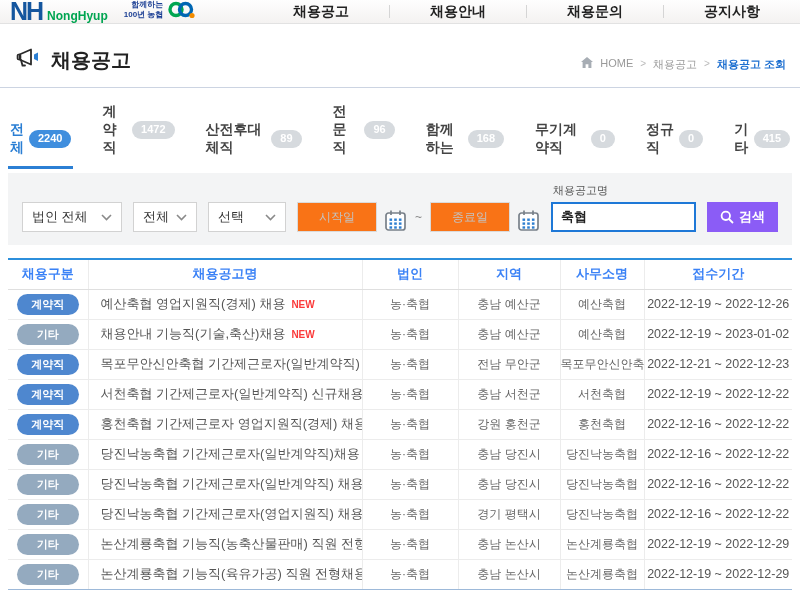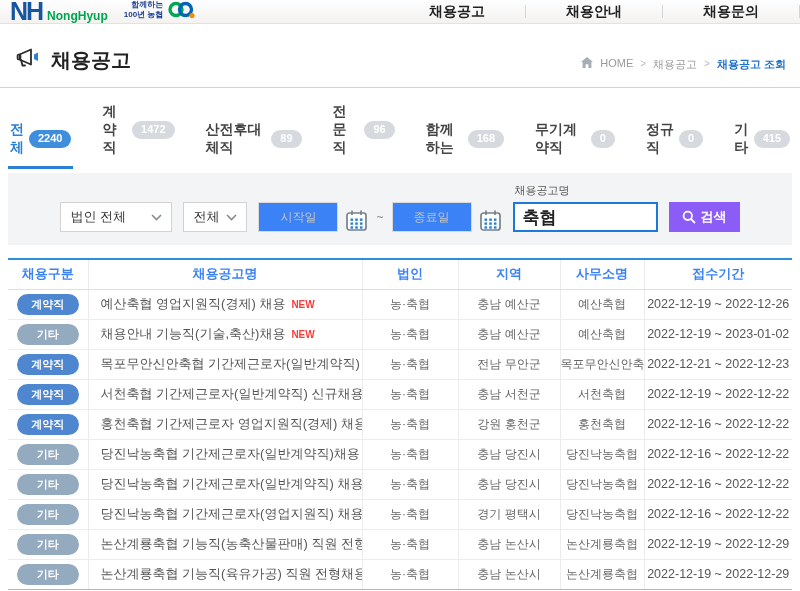--- a/index.html
+++ b/index.html
@@ -33,30 +33,30 @@
   .tab .pill { background:#d6dade; color:#fff; font-size:11px; font-weight:bold;
     border-radius:10px; padding:2px 9px; line-height:1.25; }
   .tab.active { color:#2b7fd4; border-bottom-color:#2b7fd4; }
   .tab.active .pill { background:#3f8ede; }
 
   
   .filter { margin:4px 8px 0; background:#f3f4f5; height:72px;
     display:flex; justify-content:center; align-items:flex-end; gap:11px; padding-bottom:13px; }
   .sel { height:30px; background:#fff; border:1px solid #d2d2d2; display:flex;
     align-items:center; justify-content:space-between; padding:0 9px; font-size:13px; color:#333; cursor:pointer; }
-  .sel-corp { width:112px; } .sel-2 { width:64px; } .sel-3 { width:78px; }
-  .date-in { width:80px; height:30px; border:1px solid #dadada; background:#3b82f6;
+  .sel-corp { width:100px; } .sel-2 { width:64px; } .sel-3 { width:78px; }
+  .date-in { width:80px; height:30px; border:1px solid #dadada; background:#f97316;
     padding:0 8px; font-size:12px; color:#333; text-align:center; }
   .date-in::placeholder { color:#c3c3c3; }
   .cal { cursor:pointer; display:flex; align-items:center; margin-left:-4px; }
   .tilde { font-size:12px; color:#888; margin:0 -3px; padding-bottom:8px; }
   .kw-group { display:flex; flex-direction:column; }
   .kw-label { font-size:11px; color:#555; margin:0 0 4px 2px; }
   .kw-in { width:145px; height:30px; border:2px solid #1e78d7; padding:0 8px;
-    font-size:17px; font-weight:bold; color:#222; outline:none; }
+    font-size:13px; font-weight:bold; color:#222; outline:none; }
   .search-btn { height:30px; padding:0 13px; background:#8b5cf6; border:none; color:#fff;
     font-size:13px; font-weight:bold; display:flex; align-items:center; gap:5px; cursor:pointer;
     font-family:inherit; }
 
   
   table { width:784px; margin:13px 8px 0; border-collapse:collapse; table-layout:fixed; }
   col.c-type{width:80px;} col.c-corp{width:96px;} col.c-region{width:102px;}
   col.c-office{width:84px;} col.c-period{width:148px;}
   thead th { border-top:2px solid #2c8fdc; border-bottom:1px solid #dfdfdf;
     color:#3b82f6; font-size:13px; font-weight:bold; height:30px; }
@@ -91,20 +91,21 @@
       </svg>
     </span>
   </div>
   <div class="nav">
     <div class="nav-item">채용공고</div>
     <div class="nav-sep"></div>
     <div class="nav-item">채용안내</div>
     <div class="nav-sep"></div>
     <div class="nav-item">채용문의</div>
     <div class="nav-sep"></div>
+    <div class="nav-item">공지사항</div>
   </div>
 </div>
 
 <div class="title-row">
   <div class="page-title">
     <span>
       <svg width="27" height="23" viewBox="0 0 27 23">
         <path d="M3.5 8.5 L15 3.5 V18.5 L3.5 13.5 Z" fill="none" stroke="#2b2b2b" stroke-width="1.8" stroke-linejoin="round"></path>
         <rect x="1.5" y="8.5" width="3" height="5" rx="1" fill="none" stroke="#2b2b2b" stroke-width="1.6"></rect>
         <path d="M5 14 L6.5 19.5 H9" fill="none" stroke="#2b2b2b" stroke-width="1.8" stroke-linecap="round"></path>
@@ -171,20 +172,26 @@
 
 <div class="filter">
   <div class="sel sel-corp">
     <span>법인 전체</span>
     <svg width="11" height="7" viewBox="0 0 11 7">
         <polyline points="1,1 5.5,5.5 10,1" stroke="#8a8a8a" stroke-width="1.6" fill="none"></polyline>
       </svg>
   </div>
   <div class="sel sel-2">
     <span>전체</span>
+    <svg width="11" height="7" viewBox="0 0 11 7">
+        <polyline points="1,1 5.5,5.5 10,1" stroke="#8a8a8a" stroke-width="1.6" fill="none"></polyline>
+      </svg>
+  </div>
+  <div class="sel sel-3">
+    <span>선택</span>
     <svg width="11" height="7" viewBox="0 0 11 7">
         <polyline points="1,1 5.5,5.5 10,1" stroke="#8a8a8a" stroke-width="1.6" fill="none"></polyline>
       </svg>
   </div>
   <input class="date-in" placeholder="시작일" style="">
   <span class="cal">
     <svg width="23" height="23" viewBox="0 0 23 23">
       <rect x="2" y="4" width="19" height="17" rx="2.5" fill="#fff" stroke="#788089" stroke-width="1.7"></rect>
       <line x1="7" y1="1.5" x2="7" y2="6" stroke="#788089" stroke-width="1.7"></line>
       <line x1="16" y1="1.5" x2="16" y2="6" stroke="#788089" stroke-width="1.7"></line>

